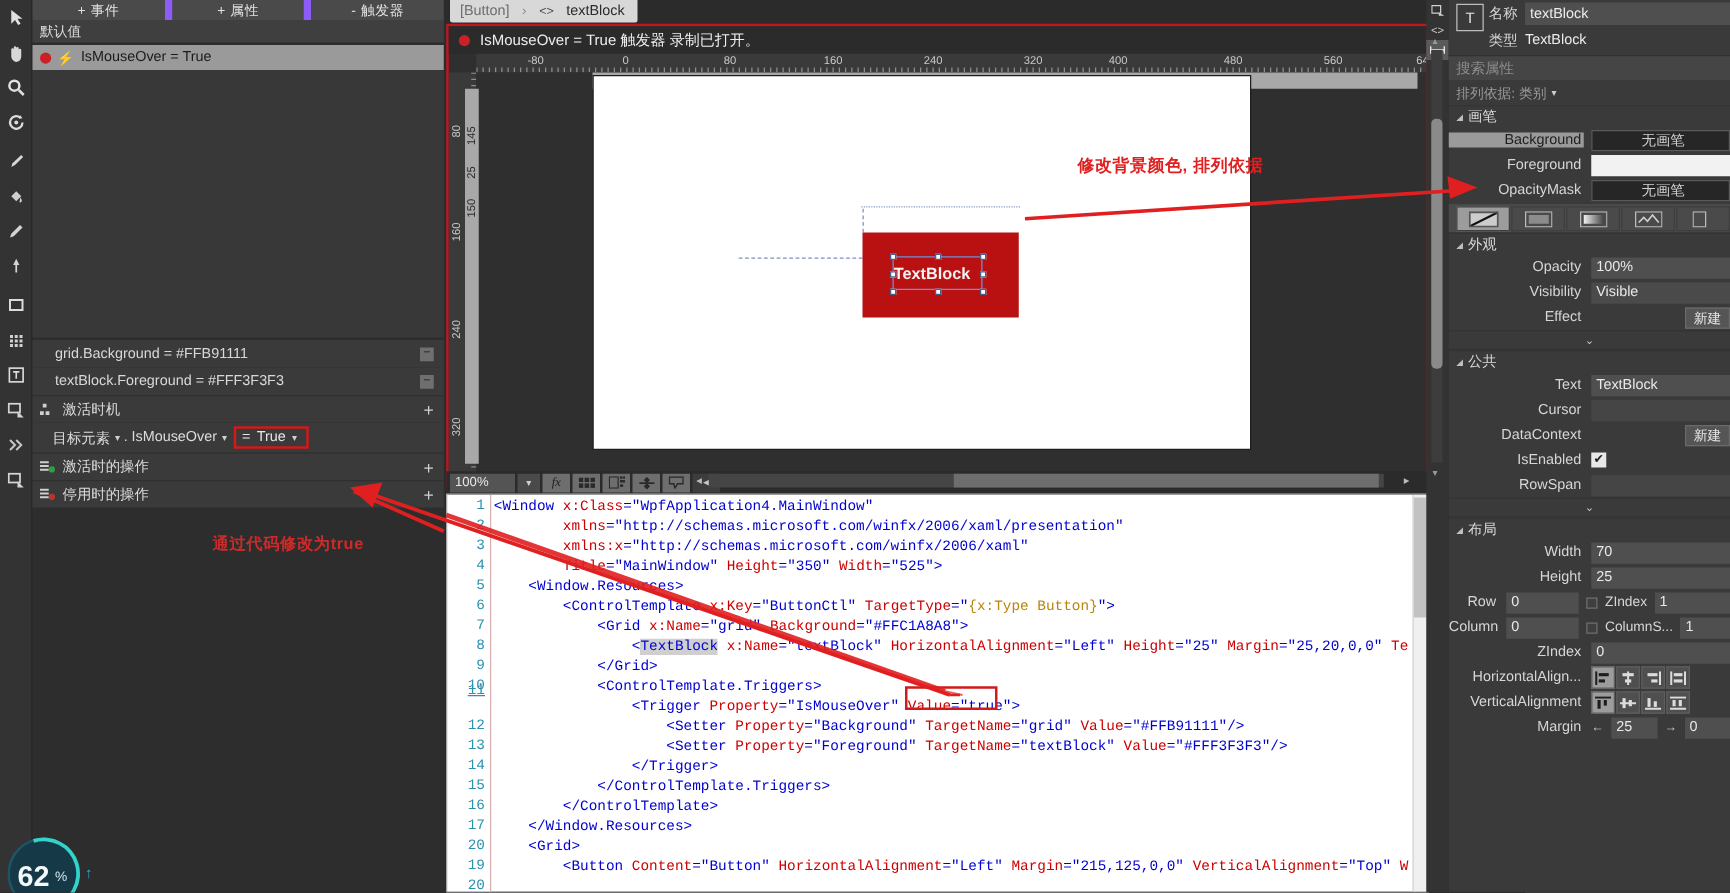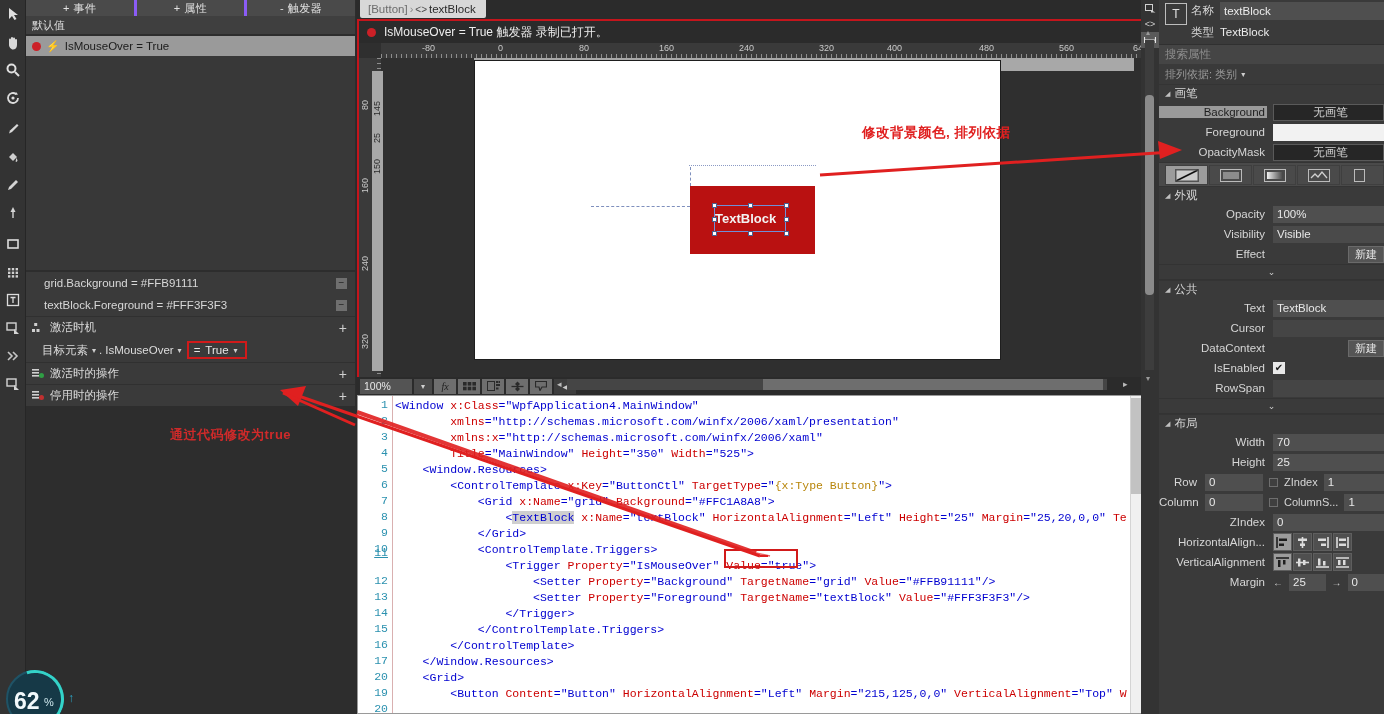--- a/index.html
+++ b/index.html
@@ -33,21 +33,21 @@
   #trigger-tabs {
     left: 26px; top: 0; width: 329px; height: 16px;
     display: flex; background: #2d2d2d;
   }
   .tt-tab {
     flex: 1 1 0; height: 16px;
     background: #4a4a4a;
     color: #e2e2e2;
     font-size: 11px;
     display: flex; align-items: center; justify-content: center;
-    border-right: 3px solid #8b5cf6;
+    border-right: 6px solid #8b5cf6;
     letter-spacing: .5px;
   }
   .tt-tab:last-child { border-right: none; }
 
   
   #default-header {
     left: 26px; top: 16px; width: 329px; height: 18px;
     background: #3f3f3f; color: #dcdcdc;
     font-size: 11px; padding-left: 6px;
     display: flex; align-items: center;
@@ -143,21 +143,21 @@
   #net-arrow { position: absolute; left: 68px; top: 27px; color: #2da6c7; font-size: 12px; }
 
   
   #center { left: 356px; top: 0; width: 788px; height: 714px; background: #2b2b2b; }
 
   
   #bc-tab {
     left: 360px; top: 0; height: 18px;
     background: #d8d8d8; color: #2b2b2b;
     font-size: 11.5px; display: flex; align-items: center;
-    gap: 2px; padding: 0 10px 0 8px;
+    gap: 10px; padding: 0 10px 0 8px;
     border-radius: 0 0 2px 2px;
   }
   #bc-tab .muted { color: #6d6d6d; }
   #bc-tab .chev { color: #8a8a8a; font-size: 11px; }
   #bc-tab .code { color: #4a4a4a; font-size: 10px; }
 
   
   #design-frame {
     left: 357px; top: 19px; width: 786px; height: 372px;
     border: 2px solid #c4151c;

